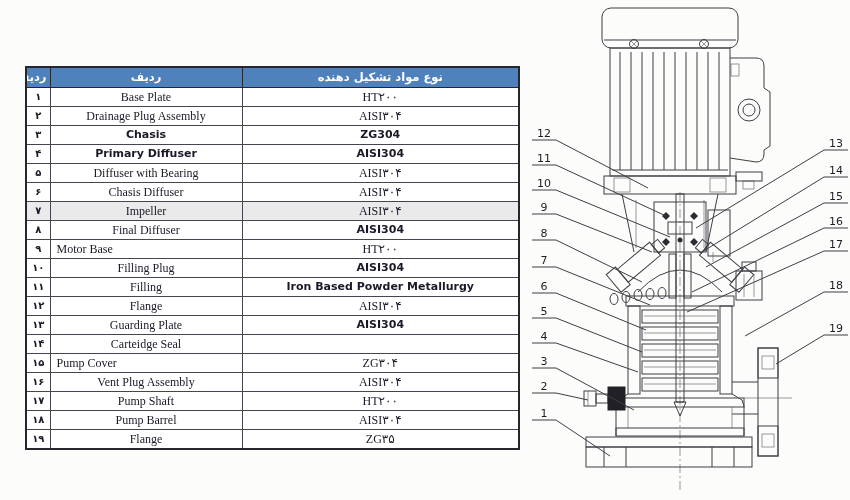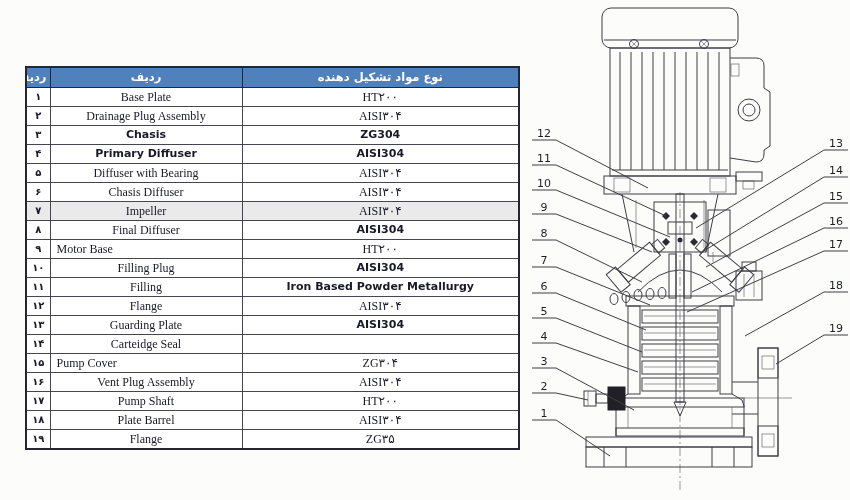--- a/index.html
+++ b/index.html
@@ -138,21 +138,21 @@
         <td class="cell-serif" dir="ltr">Vent Plug Assembly</td>
         <td class="cell-serif" dir="ltr">AISI۳۰۴</td>
       </tr>
       <tr>
         <td class="cell-no" dir="ltr">۱۷</td>
         <td class="cell-serif" dir="ltr">Pump Shaft</td>
         <td class="cell-serif" dir="ltr">HT۲۰۰</td>
       </tr>
       <tr>
         <td class="cell-no" dir="ltr">۱۸</td>
-        <td class="cell-serif" dir="ltr">Plate Barrel</td>
+        <td class="cell-serif" dir="ltr">Pump Barrel</td>
         <td class="cell-serif" dir="ltr">AISI۳۰۴</td>
       </tr>
       <tr>
         <td class="cell-no" dir="ltr">۱۹</td>
         <td class="cell-serif" dir="ltr">Flange</td>
         <td class="cell-serif" dir="ltr">ZG۳۵</td>
       </tr>
     </tbody>
 </table>
 

